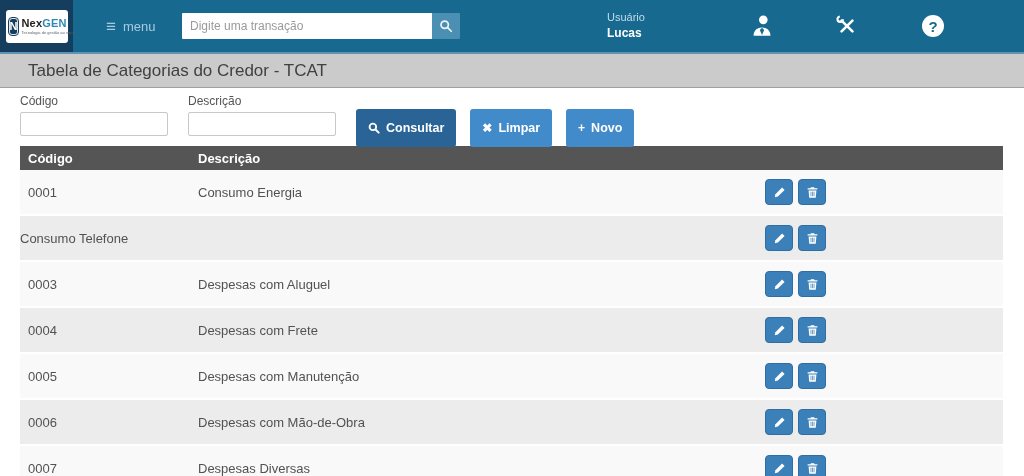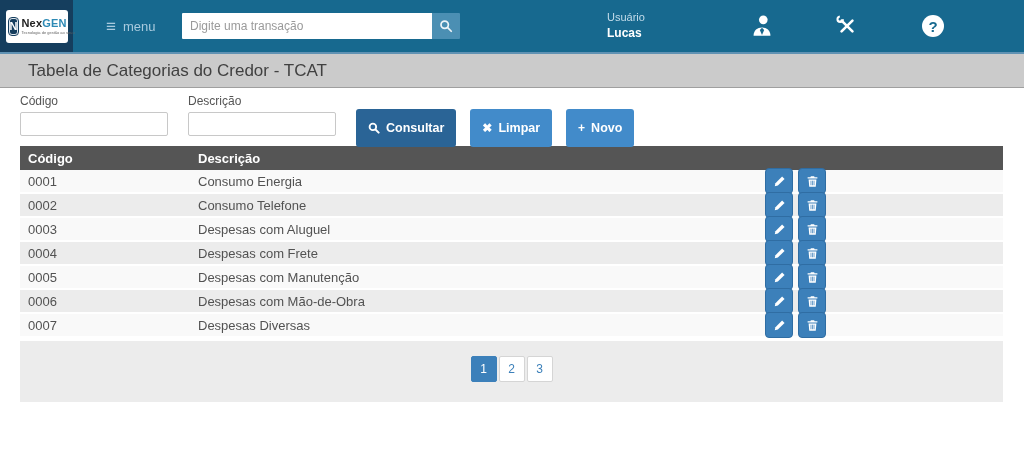--- a/index.html
+++ b/index.html
@@ -66,21 +66,21 @@
   .btn-blue  { background:var(--c-btn); }
   .btn .glyph { font-size:12px; font-weight:bold; line-height:1; }
 
   
   .table { margin-left:20px; width:983px; }
   .thead { display:flex; align-items:center; height:24px; background:var(--c-thead);
            color:#fff; font-size:13px; font-weight:bold; }
   .col-cod  { width:178px; padding-left:8px; }
   .col-desc { flex:1; }
   .col-act  { width:238px; }
-  .trow { display:flex; align-items:center; height:24px; font-size:13px; color:#525252;
+  .trow { display:flex; align-items:center; height:46px; font-size:13px; color:#525252;
           border-bottom:2px solid #fff; }
   .trow:nth-child(odd)  { background:#f9f9f9; }
   .trow:nth-child(even) { background:#ececec; }
   .actions { display:flex; gap:5px; }
   .abtn { width:28px; height:26px; background:var(--c-act); border:1px solid #2f6da3;
           border-radius:4px; display:flex; align-items:center; justify-content:center;
           color:#fff; cursor:pointer; }
 
   
   .footer-band { margin:3px 0 0 20px; width:983px; height:61px; background:#ececec;
@@ -212,21 +212,20 @@
               <path d="M3.2 5.4h9.6l-.8 9.2H4z"></path>
               <path d="M6.1 7v5.6M8 7v5.6M9.9 7v5.6" fill="none" stroke="#3c80ba" stroke-width="0.9"></path>
             </svg>
           </span>
         </button>
       </div>
     </div>
   </div>
 
   <div class="trow">
-    <div class="col-cod">0002</div>
     <div class="col-desc">Consumo Telefone</div>
     <div class="col-act">
       <div class="actions">
         <button class="abtn" title="">
           <span>
             <svg width="13" height="13" viewBox="0 0 16 16" fill="currentColor">
                   <path d="M11.2 1.8l3 3L6 13l-3.8.8L3 10z"></path>
                 </svg>
           </span>
         </button>

